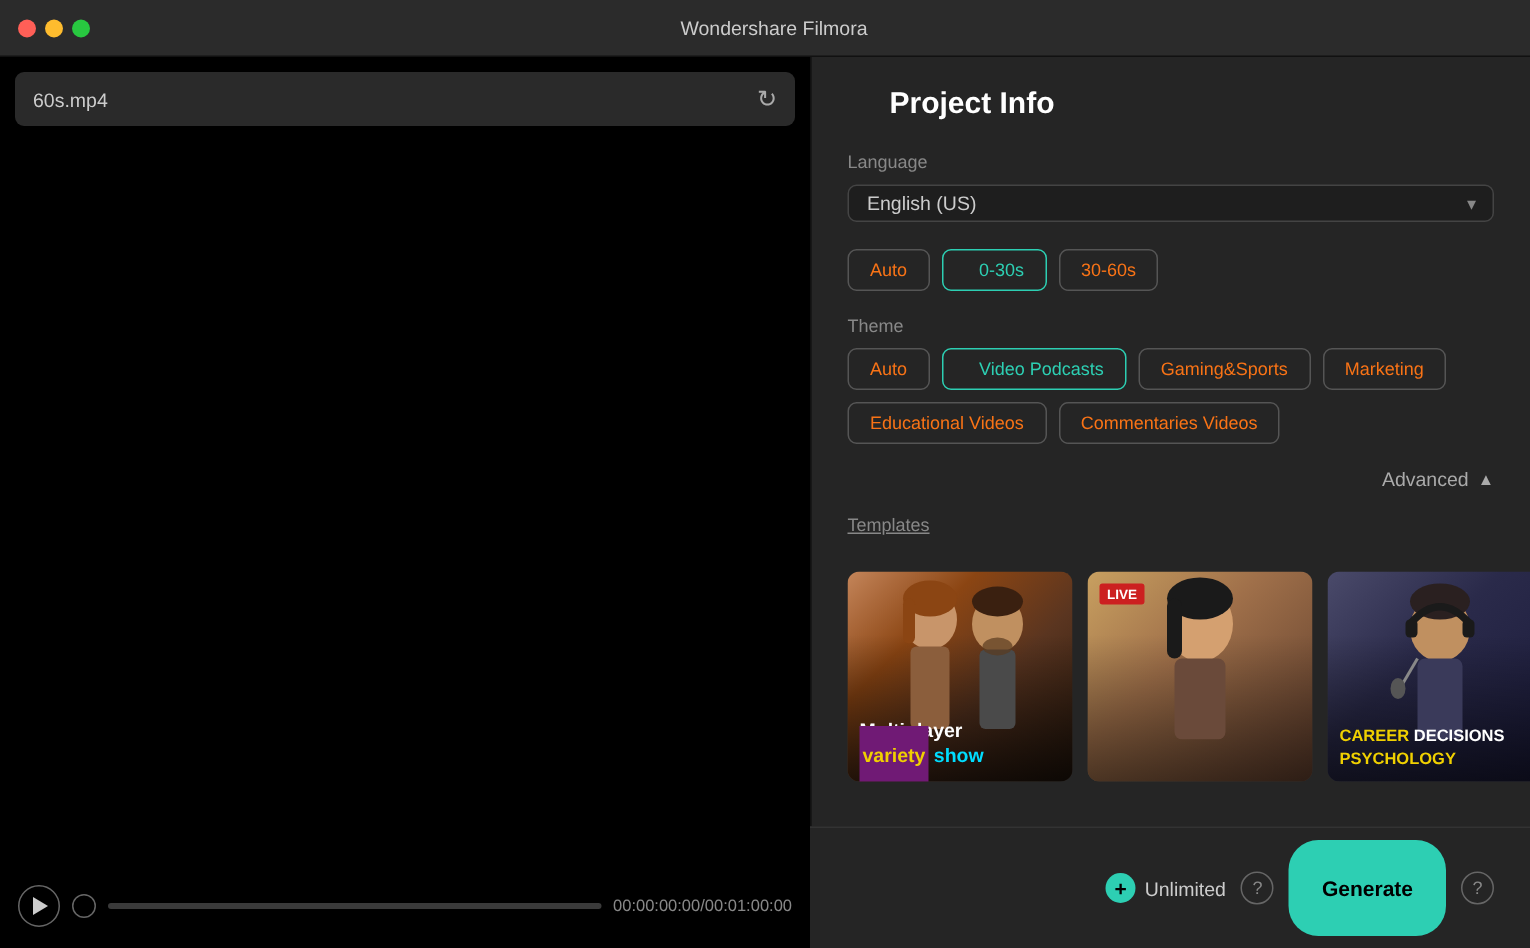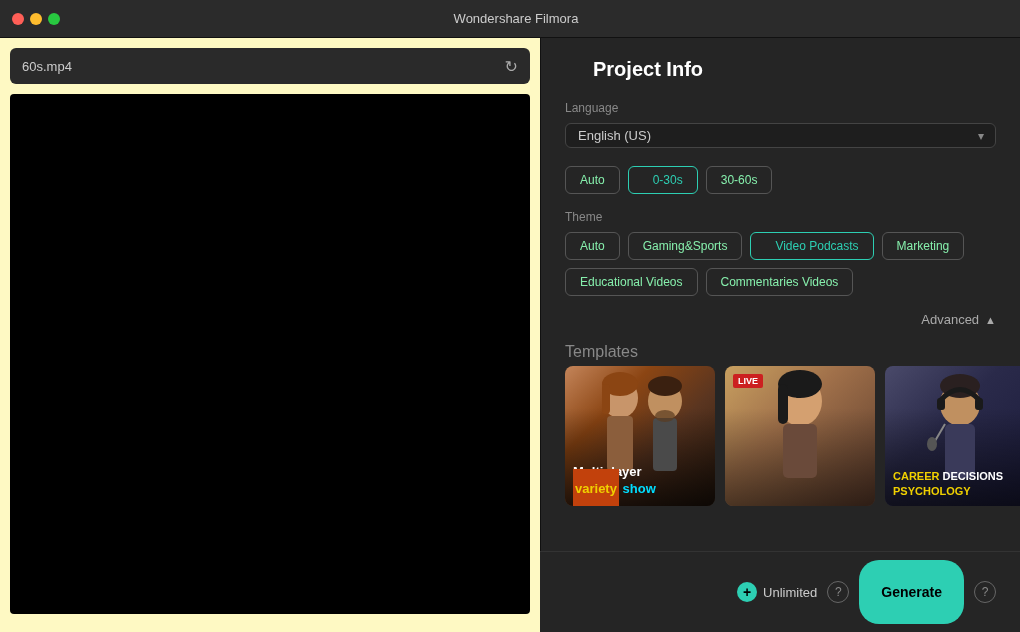--- a/index.html
+++ b/index.html
@@ -45,21 +45,21 @@
 
     
     .main {
       display: flex;
       height: calc(632px - 38px);
     }
 
     
     .left-panel {
       width: 540px;
-      background: #fef9c3;
+      background: #000000;
       display: flex;
       flex-direction: column;
       padding: 10px;
     }
 
     .file-bar {
       display: flex;
       align-items: center;
       background: #2a2a2a;
       border-radius: 6px;
@@ -191,21 +191,21 @@
       display: flex;
       gap: 8px;
       flex-wrap: wrap;
     }
 
     .btn-option {
       padding: 6px 14px;
       border-radius: 6px;
       border: 1.5px solid #555;
       background: transparent;
-      color: #86efac;
+      color: #f97316;
       font-size: 12px;
       cursor: pointer;
       white-space: nowrap;
     }
     .btn-option.active {
       border-color: #2dcfb3;
       color: #2dcfb3;
       background: transparent;
       padding-left: 24px;
     }
@@ -221,23 +221,24 @@
     .advanced-label {
       font-size: 13px;
       color: #aaa;
     }
     .advanced-arrow {
       color: #aaa;
       font-size: 11px;
     }
 
     .templates-label {
-      font-size: 16px;
+      font-size: 12px;
       color: #888;
-      margin-bottom: 5px;
+      margin-bottom: 24px;
+      text-decoration: underline;
     }
 
     .templates-grid {
       display: flex;
       gap: 10px;
     }
 
     .template-card {
       width: 150px;
       height: 140px;
@@ -367,20 +368,32 @@
 <div class="main">
 
   <div class="left-panel">
     <div class="file-bar">
       <span class="file-name">60s.mp4</span>
       <button class="refresh-btn">↻</button>
     </div>
 
     <div class="video-preview"></div>
 
+    <div class="playback-bar">
+      <button class="play-btn">
+        <div class="play-icon"></div>
+      </button>
+      <button class="circle-btn"></button>
+      <div class="progress-track">
+        <div class="progress-fill"></div>
+      </div>
+      <span class="time-display">
+        <span>00:00:00:00</span><span>/00:01:00:00</span>
+      </span>
+    </div>
   </div>
 
   <div class="right-panel">
     <div class="panel-title">Project Info</div>
 
     <div class="section-row">
       <div class="section-label">Language</div>
       <div class="dropdown-wrapper">
         <select>
           <option>English (US)</option>
@@ -397,22 +410,22 @@
         <button class="btn-option">Auto</button>
         <button class="btn-option active">0-30s</button>
         <button class="btn-option">30-60s</button>
       </div>
     </div>
 
     <div class="section-row">
       <div class="section-label">Theme</div>
       <div class="btn-group" style="margin-bottom:8px;">
         <button class="btn-option">Auto</button>
+        <button class="btn-option active">Video Podcasts</button>
         <button class="btn-option">Gaming&amp;Sports</button>
-        <button class="btn-option active">Video Podcasts</button>
         <button class="btn-option">Marketing</button>
       </div>
       <div class="btn-group">
         <button class="btn-option">Educational Videos</button>
         <button class="btn-option">Commentaries Videos</button>
       </div>
     </div>
 
     <div class="advanced-row">
       <span class="advanced-label">Advanced</span>
@@ -436,21 +449,21 @@
           <ellipse cx="100" cy="35" rx="17" ry="19" fill="#c09060"></ellipse>
           <rect x="88" y="52" width="24" height="53" rx="4" fill="#4a4a4a"></rect>
 
           <ellipse cx="100" cy="20" rx="17" ry="10" fill="#3a2010"></ellipse>
 
           <ellipse cx="100" cy="50" rx="10" ry="6" fill="#5a3a20" opacity="0.7"></ellipse>
         </svg>
         <div class="template-overlay">
           <div style="font-size:13px;font-weight:800;line-height:1.3;">
             <span style="color:#fff;">Multiplayer</span><br>
-            <span style="color:#f0d000;background:#c2410c;padding:12px 2px;">variety</span>
+            <span style="color:#f0d000;background:#701a75;padding:12px 2px;">variety</span>
             <span style="color:#00ddff;"> show</span>
           </div>
         </div>
       </div>
 
       <div class="template-card">
         <div class="tmpl2-bg template-bg"></div>
         <svg style="position:absolute;width:100%;height:80%;top:0;" viewBox="0 0 150 112">
 
           <ellipse cx="75" cy="35" rx="22" ry="25" fill="#d4a070"></ellipse>

